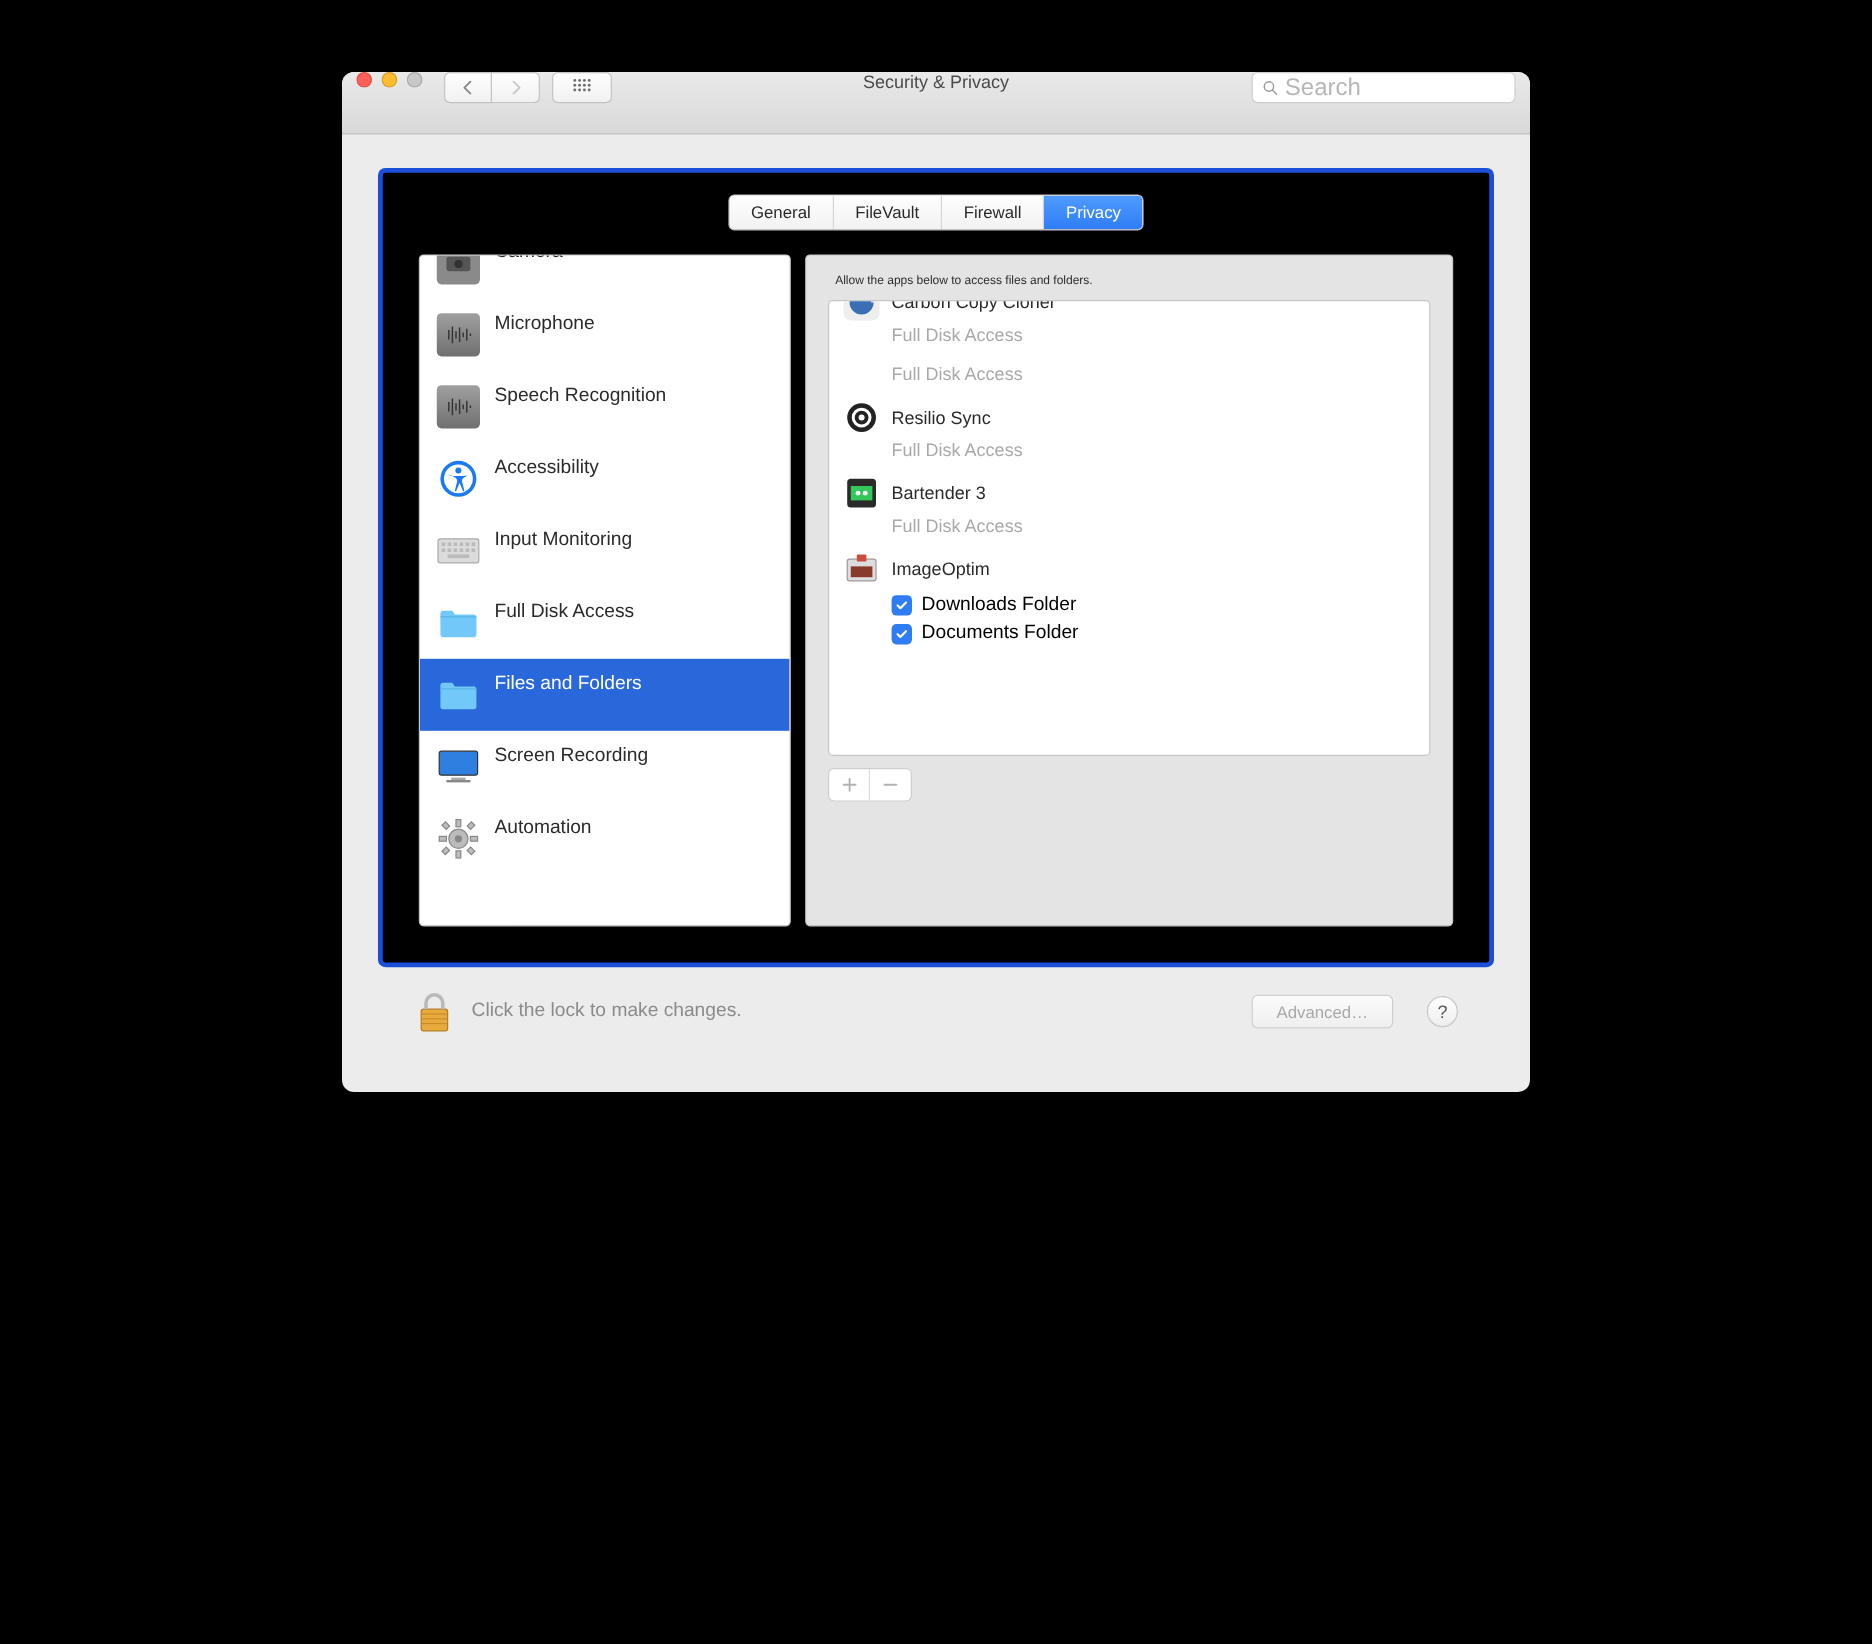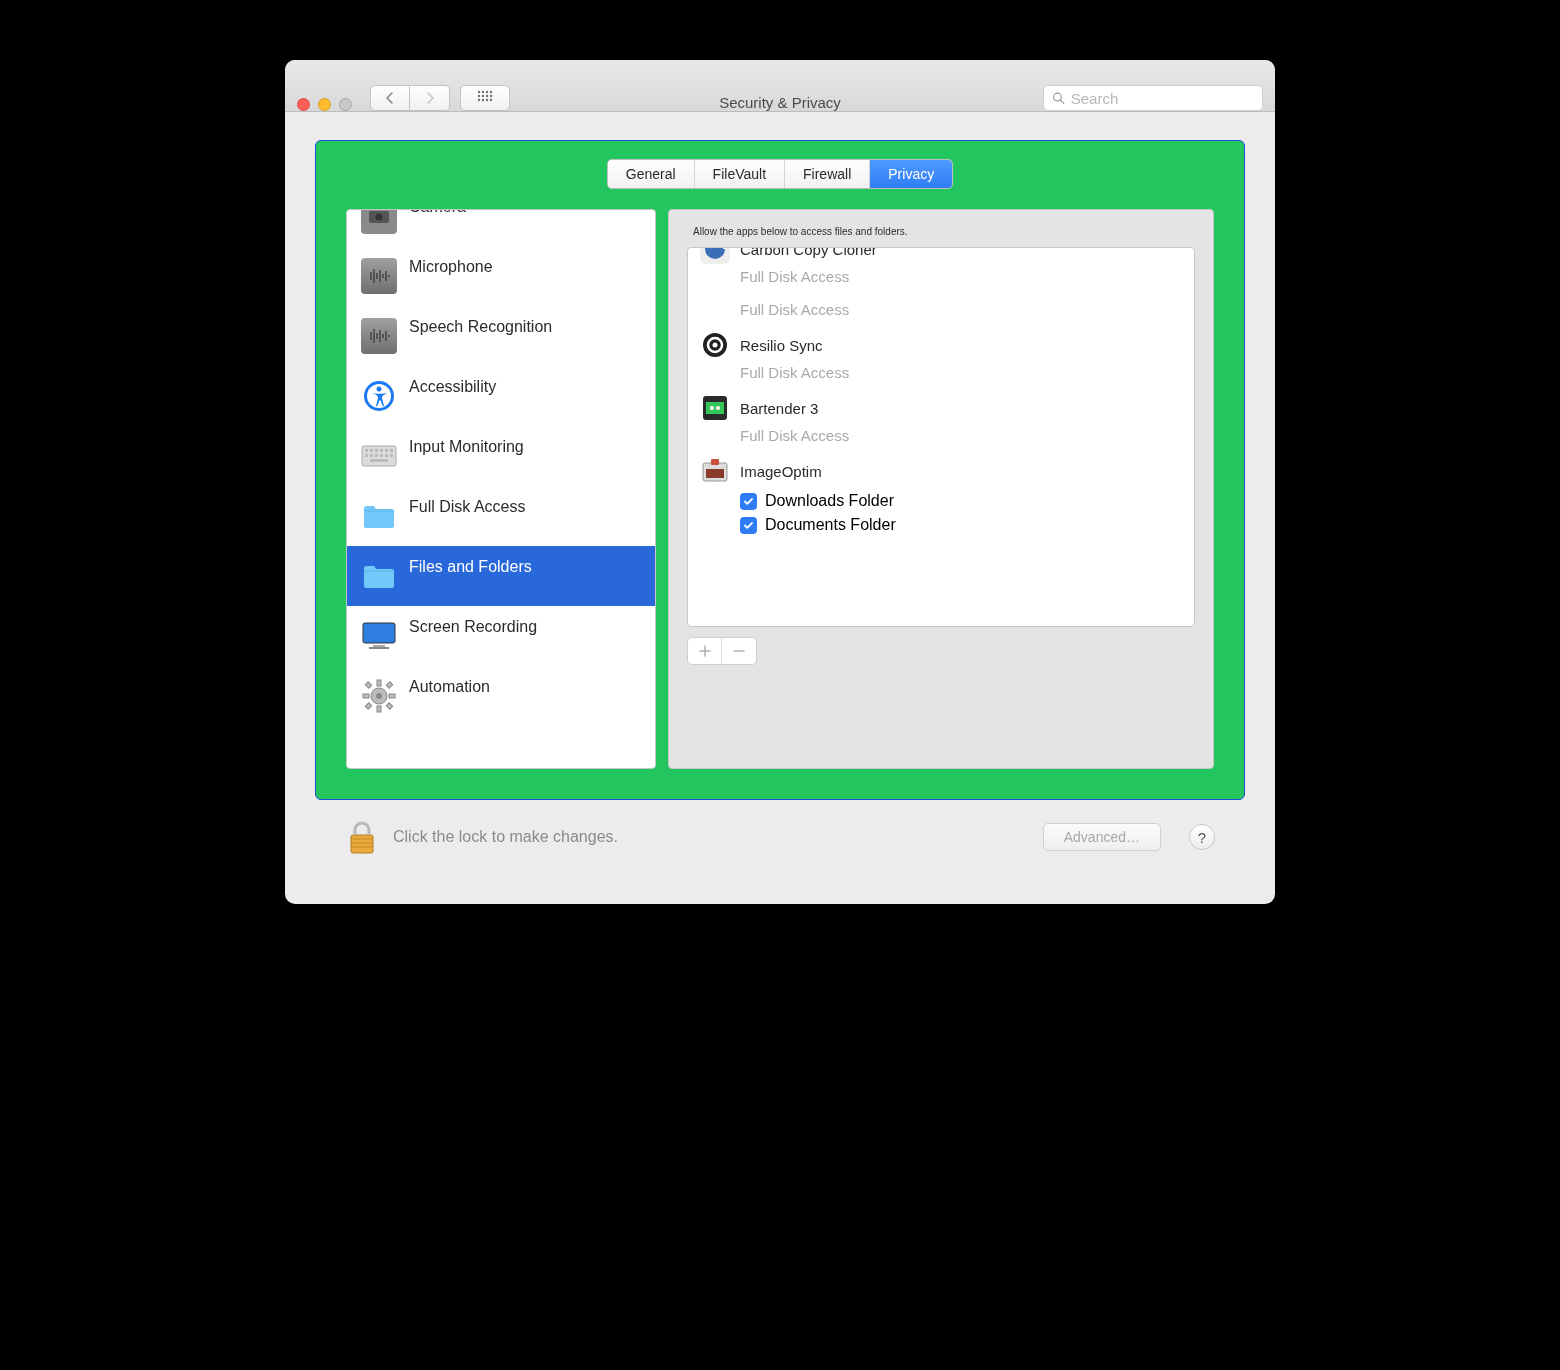--- a/index.html
+++ b/index.html
@@ -19,21 +19,21 @@
   background: #ececec;
   border-radius: 10px;
   box-shadow: 0 25px 60px rgba(0,0,0,0.55), 0 0 0 1px rgba(0,0,0,0.15);
   overflow: hidden;
 }
 .titlebar {
   height: 52px;
   background: linear-gradient(#e9e9e9,#d9d9d9);
   border-bottom: 1px solid #bcbcbc;
   display: flex;
-  align-items: flex-end;
+  align-items: flex-start;
   padding: 0 12px;
   gap: 10px;
   position: relative;
 }
 .traffic { display: flex; gap: 8px; margin-right: 8px; }
 .tl { width: 13px; height: 13px; border-radius: 50%; border: 0.5px solid rgba(0,0,0,0.15); }
 .tl.red { background:#ff5f57; }
 .tl.yel { background:#febc2e; }
 .tl.grn { background:#c8c8c8; }
 .toolbar-group { display:flex; }
@@ -59,27 +59,27 @@
   background:#fff;
   border:1px solid #cfcfcf;
   border-radius:5px;
   height:26px;
   width:220px;
   padding:0 8px;
   gap:6px;
 }
 .search input {
   border:none; outline:none; background:transparent;
-  font-size:15px; width:100%; color:#444;
+  font-size:20px; width:100%; color:#444;
 }
 .search input::placeholder { color:#b7b7b7; }
 .body-area { padding:28px 30px 20px; }
 .inner-panel {
-  background:#22c55e;
-  border:1px solid #1d4ed8;
+  background:#000000;
+  border:4px solid #1d4ed8;
   border-radius:6px;
   padding:0;
 }
 .tabs {
   display:flex;
   margin:18px auto 20px;
   width:fit-content;
   border:1px solid #bdbdbd;
   border-radius:5px;
   overflow:hidden;

